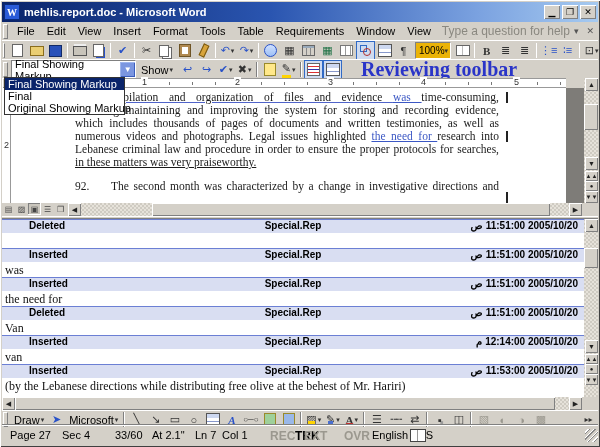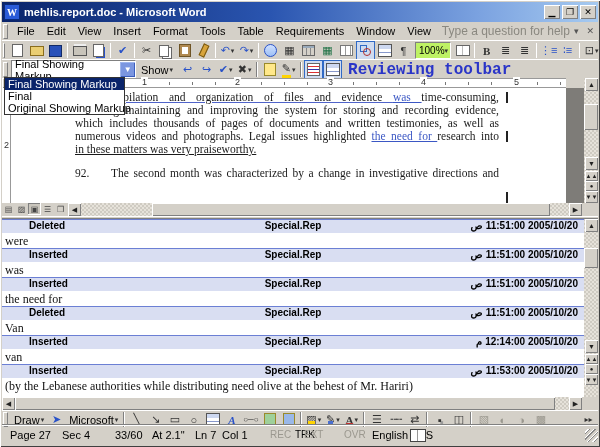--- a/index.html
+++ b/index.html
@@ -42,30 +42,30 @@
   .i-globe{width:11px;height:11px;border-radius:50%;border:1px solid #2952c8;
     background:linear-gradient(#cfe0ff,#9ec0f5);}
   .i-grid{width:11px;height:9px;border:1px solid #666;background:
     linear-gradient(#9ab 0 2px,transparent 2px),
     repeating-linear-gradient(to right,transparent 0 3px,#888 3px 4px);}
   .i-cols{width:11px;height:9px;border:1px solid #777;background:repeating-linear-gradient(to right,#fff 0 4px,#999 4px 5px);}
   .i-shapes{width:11px;height:11px;position:relative;}
   .i-shapes b{position:absolute;left:0;top:0;width:5px;height:5px;border:1px solid #316ac5;}
   .i-shapes i{position:absolute;right:0;bottom:0;width:6px;height:6px;border-radius:50%;border:1px solid #b03030;}
   .i-book{width:12px;height:9px;border:1px solid #666;background:linear-gradient(to right,#fff 0 5px,#bbb 5px 6px,#fff 6px);}
-  .zoombox{height:15px;width:42px;background:#bef264;border:1px solid;border-color:#808080 #fff #fff #808080;
+  .zoombox{height:15px;width:42px;background:#eab308;border:1px solid;border-color:#808080 #fff #fff #808080;
     display:flex;align-items:center;font-size:10px;padding-left:3px;margin:0 2px;}
   .zoombox .dd{margin-left:auto;padding-right:2px;}
   
   .combo{width:120px;height:17px;background:#fff;border:1px solid;border-color:#808080 #fff #fff #808080;
     display:flex;align-items:center;font-size:11px;padding-left:3px;}
   .combo .arrow{margin-left:auto;width:15px;height:15px;background:#7b96e0;color:#fff;font-size:8px;
     display:flex;align-items:center;justify-content:center;box-shadow:inset 1px 1px 0 #9db4ec, inset -1px -1px 0 #3a5dbd;}
   .showbtn{height:17px;padding:0 4px;display:flex;align-items:center;font-size:11px;border:1px solid transparent;}
-  .annotation{font-family:Liberation Mono, monospace;font-weight:bold;font-size:16px;color:#2a35c8;margin-left:6px;white-space:nowrap;}
+  .annotation{font-family:Liberation Serif, serif;font-weight:bold;font-size:20px;color:#2a35c8;margin-left:19px;white-space:nowrap;}
   .i-note{width:10px;height:11px;background:#ffe88a;border:1px solid #9a8a2a;}
   .i-track{width:11px;height:11px;background:#fff;border:1px solid #666;
     background:linear-gradient(#fff 0 2px,#d33 2px 3px,#fff 3px 5px,#33a 5px 6px,#fff 6px 8px,#d33 8px 9px,#fff 9px);}
   .i-pane{width:12px;height:11px;border:1px solid #555;background:linear-gradient(#cdd8f0 0 4px,#fff 4px 7px,#8899cc 7px 8px,#fff 8px);}
   
   .listbox{position:absolute;left:4px;top:77px;width:119px;background:#fff;border:1px solid #333;z-index:60;font-size:11px;}
   .li{height:12px;line-height:12px;padding:0 3px;white-space:nowrap;color:#000;}
   .li.sel{background:#0a246a;color:#fff;}
   
   .rulerrow{position:absolute;left:2px;right:2px;top:78px;height:10px;}
@@ -113,21 +113,21 @@
   .rtime{position:absolute;right:6px;display:flex;gap:3px;}
   .rtext{height:15px;font-family:"Liberation Serif",serif;font-size:12px;color:#111;padding:1px 0 0 3px;line-height:14px;}
   
   .drawbar{top:410px;height:17px;border-top:1px solid #fff;}
   .dlabel{display:flex;align-items:center;font-size:11px;padding:0 3px;height:16px;}
   .cbar{position:absolute;bottom:2px;left:2px;right:2px;height:3px;}
   
   .statusbar{position:absolute;left:2px;right:2px;bottom:2px;height:20px;font-size:11px;color:#000;
     border-top:1px solid #808080;box-shadow:0 1px 0 #fff inset;}
   .statusbar span{position:absolute;top:4px;white-space:nowrap;}
-  .mode{font-weight:normal;font-size:10px;}
+  .mode{font-weight:bold;font-size:12px;}
   .dim{color:#9b988f;}
   .bookicon{position:absolute;left:408px;top:3px;width:14px;height:11px;border:1px solid #444;
     background:linear-gradient(to right,#fff 0 6px,#999 6px 7px,#fff 7px);}
   .grip{position:absolute;right:0;bottom:0;width:13px;height:13px;
     background:repeating-linear-gradient(135deg,transparent 0 2px,#fff 2px 3px,#888 3px 4px);}
 </style>
 </head>
 <body>
 
 <div class="app">
@@ -318,20 +318,21 @@
   <div class="vruler">
       <span>2</span>
     </div>
 
   <div class="docarea">
     <div class="doctext">
       <div class="dline"><span class="insline"><span>The compilation and organization of files and evidence </span><span class="ins">was </span></span><span>time-consuming,</span></div>
       <div class="dline">involving maintaining and improving the system for storing and recording evidence,</div>
       <div class="dline">which includes thousands of pages of documents and written testimonies, as well as</div>
       <div class="dline"><span>numerous videos and photographs.  Legal issues highlighted </span><span class="ins">the need for </span><span>research into</span></div>
+      <div class="dline">Lebanese criminal law and procedure in order to ensure the proper protocols for searches,</div>
       <div class="dline noj">in these matters was very praiseworthy.</div>
       <div class="dline p2"><span class="pnum">92.</span><span>The second month was characterized by a change in investigative directions and</span></div>
     </div>
     <div class="chbar" style="top:4px"></div>
     <div class="chbar" style="top:43px"></div>
     <div class="chbar" style="top:104px"></div>
   </div>
   <div class="beyond"></div>
 
   <div class="sb track" style="right:2px;top:78px;width:14px;height:125px;"></div>
@@ -359,21 +360,20 @@
   <div class="revpane">
     <div class="rentry">
       <div class="rhead">
         <span class="rtype">Deleted</span>
         <span class="rauthor">Special.Rep</span>
         <span class="rtime">
             <span>ص</span>
             <span>11:51:00 2005/10/20</span>
           </span>
       </div>
-      <div class="rtext">were</div>
     </div>
     <div class="rentry">
       <div class="rhead">
         <span class="rtype">Inserted</span>
         <span class="rauthor">Special.Rep</span>
         <span class="rtime">
             <span>ص</span>
             <span>11:51:00 2005/10/20</span>
           </span>
       </div>
@@ -414,21 +414,21 @@
     </div>
     <div class="rentry">
       <div class="rhead">
         <span class="rtype">Inserted</span>
         <span class="rauthor">Special.Rep</span>
         <span class="rtime">
             <span>ص</span>
             <span>11:53:00 2005/10/20</span>
           </span>
       </div>
-      <div class="rtext">(by the Lebanese authorities while distributing need olive at the behest of Mr. Hariri)</div>
+      <div class="rtext">(by the Lebanese directions while distributing free olive at the behest of Mr. Hariri)</div>
     </div>
   </div>
 
   <div class="sb track" style="right:2px;top:219px;width:14px;height:178px;"></div>
   <div class="sbtn" style="right:2px;top:219px;">▲</div>
   <div class="thumb" style="right:2px;top:248px;width:14px;height:20px;"></div>
   <div class="sbtn" style="right:2px;top:340px;">▼</div>
   <div class="sbtn" style="right:2px;top:354px;height:10px;font-size:6px;">▲▲</div>
   <div class="sbtn" style="right:2px;top:364px;height:10px;font-size:6px;">●</div>
   <div class="sbtn" style="right:2px;top:374px;height:11px;font-size:6px;">▼▼</div>

